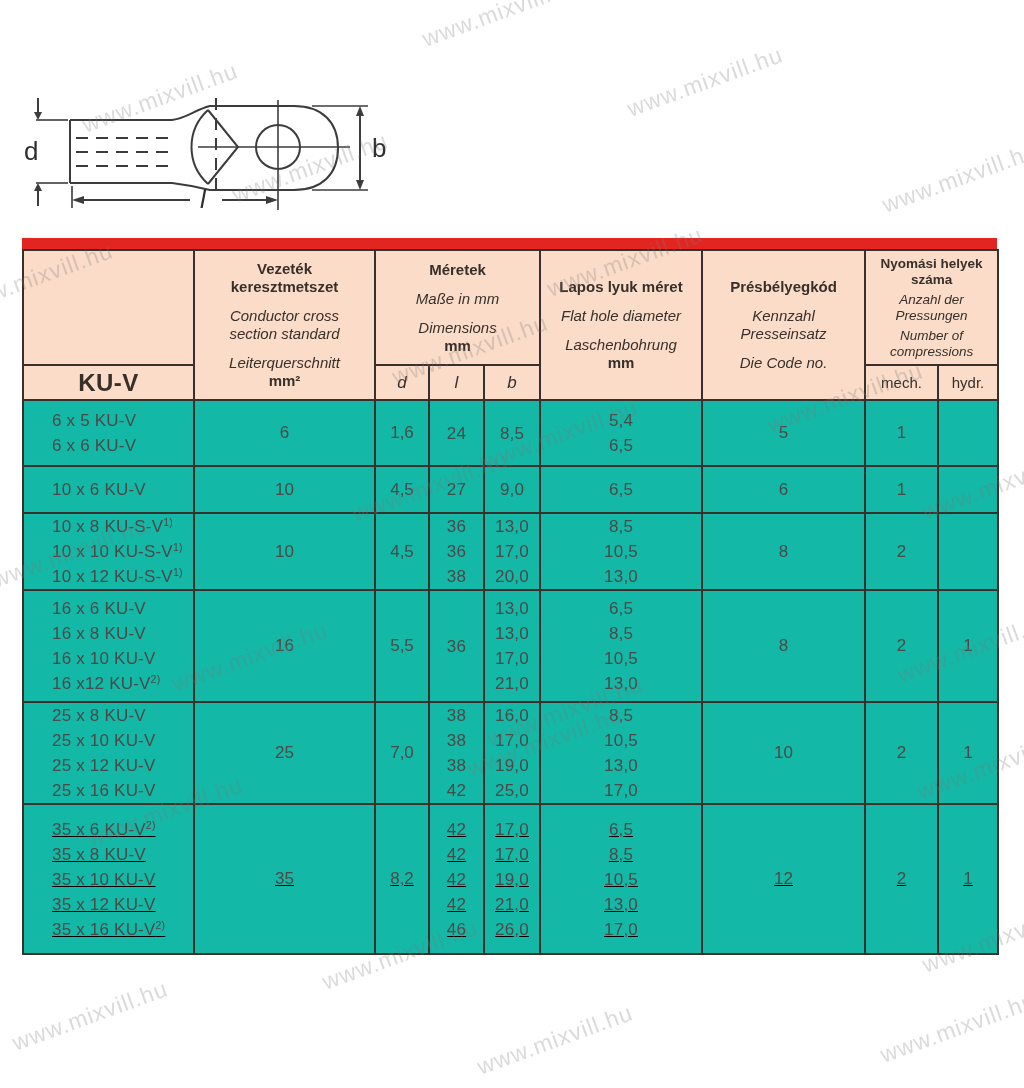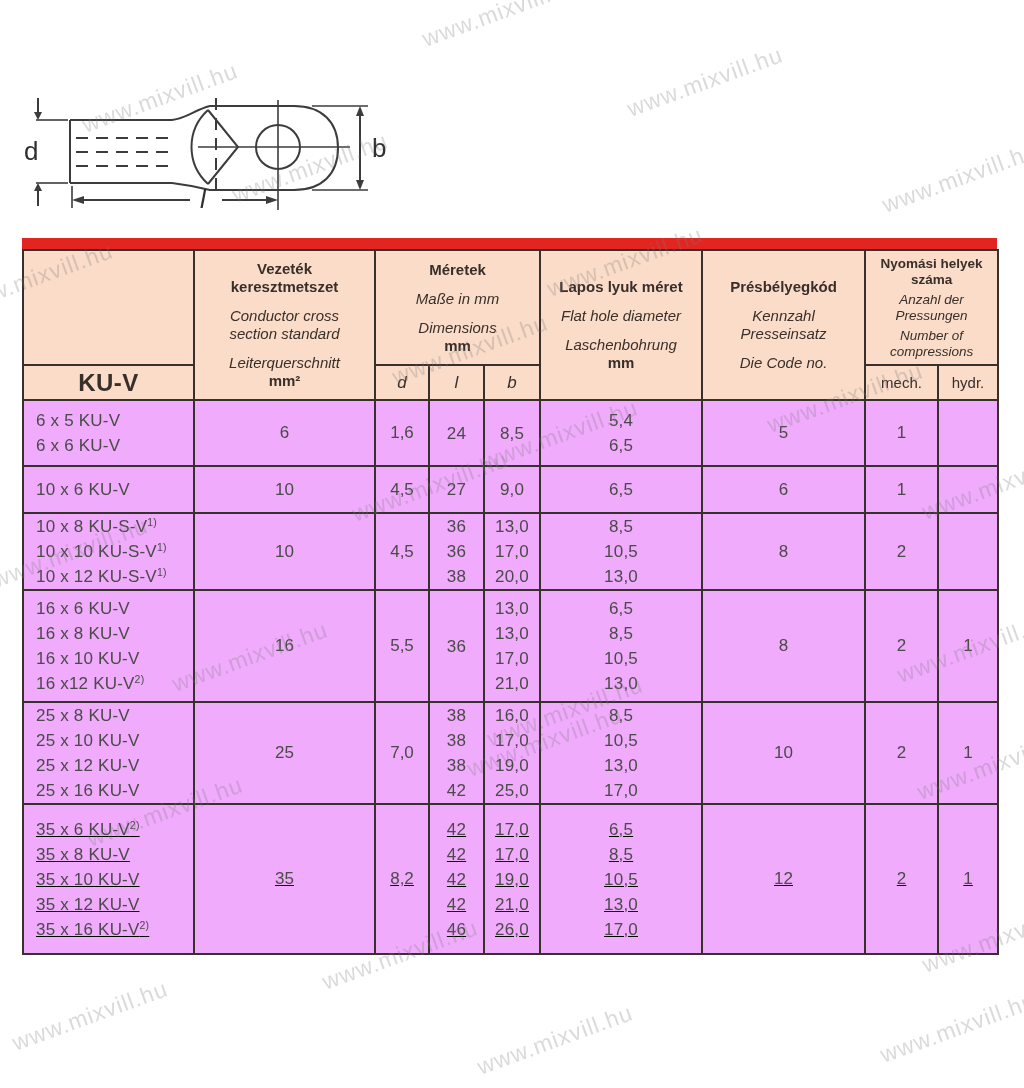--- a/index.html
+++ b/index.html
@@ -24,34 +24,34 @@
   .drawing{position:absolute;left:22px;top:90px;width:372px;height:142px;z-index:2;}
   .drawing path,.drawing line,.drawing circle{fill:none;stroke:#3c3c3c;stroke-width:2;}
   .drawing .dash{stroke-dasharray:12 8;}
   .drawing .thin{stroke-width:1.6;}
   .drawing .arr{fill:#3c3c3c;stroke:none;}
   .drawing text{fill:#2f2f2f;font-size:26px;font-family:"Liberation Sans",sans-serif;}
 
   
   .tablewrap{position:absolute;left:22px;top:238px;width:975px;z-index:3;}
   .redbar{width:100%;height:11px;background:var(--red);}
-  table{border-collapse:collapse;table-layout:fixed;width:975px;background:#f0abfc;}
+  table{border-collapse:collapse;table-layout:fixed;width:975px;background:#14b8a6;}
   td{border:2px solid var(--border);vertical-align:middle;text-align:center;
      color:var(--body-ink);font-size:17px;overflow:hidden;}
   td.peach{background:var(--peach);color:var(--ink);}
   .hl{line-height:18px;font-size:15px;}
   .hl.b{font-weight:bold;}
   .hl.i{font-style:italic;}
   .g{height:11px;}
   .gs{height:4px;}
   td.small .hl{font-size:13.5px;line-height:16px;}
   .kuv{font-weight:bold;font-size:24px;letter-spacing:.5px;}
   .dlb{font-style:italic;font-size:17px;}
   .mh{font-weight:normal;font-size:15px;}
-  td.names{text-align:left;padding-left:12px;}
+  td.names{text-align:left;padding-left:28px;}
   .ln{line-height:25px;letter-spacing:.2px;}
   sup{font-size:10.5px;vertical-align:6px;line-height:0;}
 </style>
 </head>
 <body>
 
 <div class="page">
 
   <div id="wm-layer">
       <span class="wm" style="left: 500px; top: 12px;">www.mixvill.hu</span>

